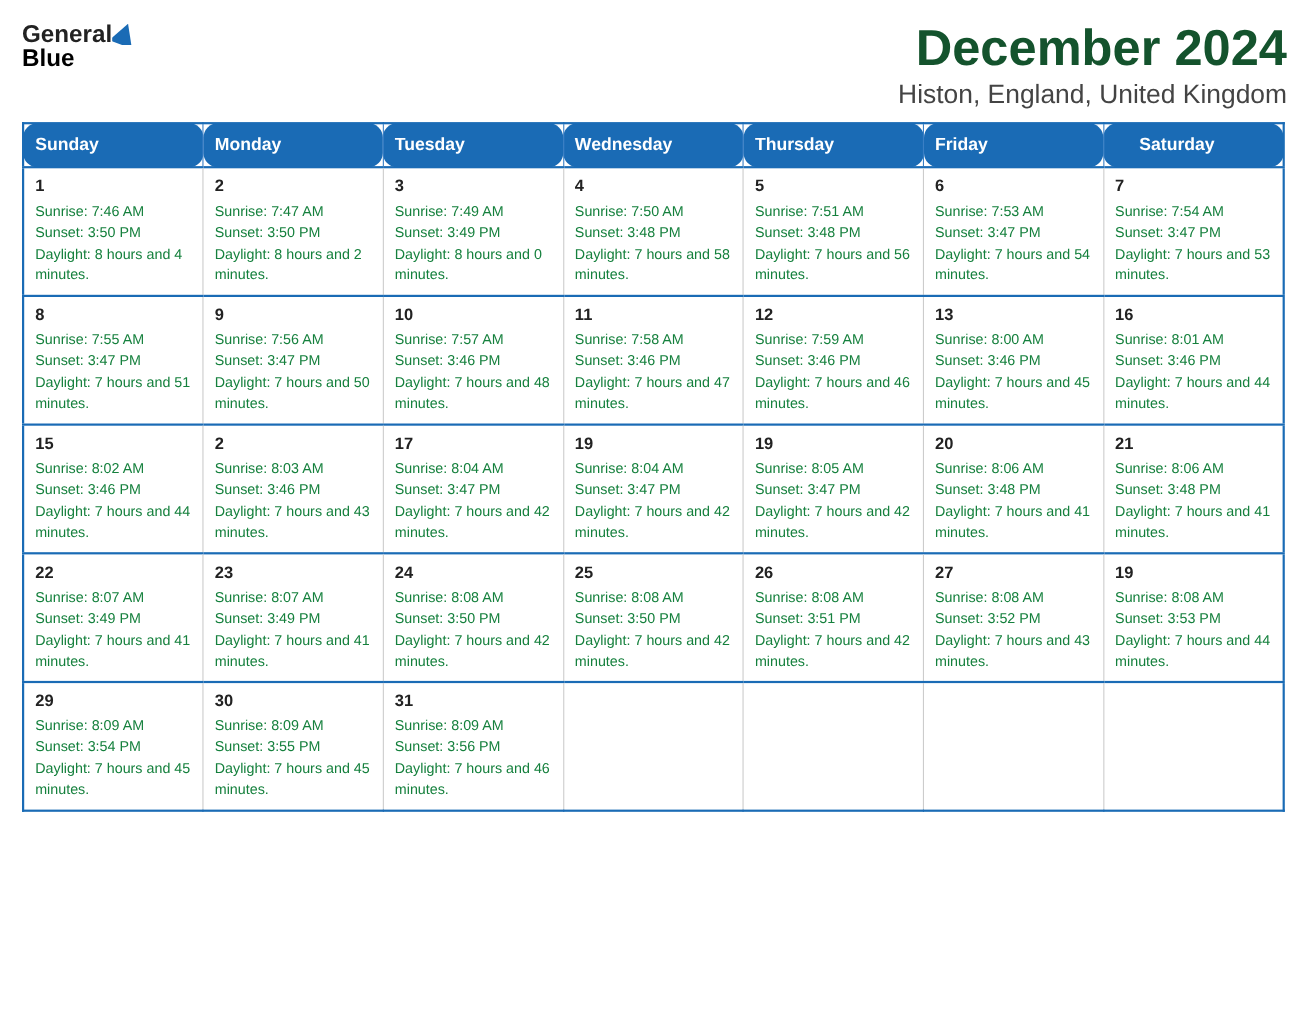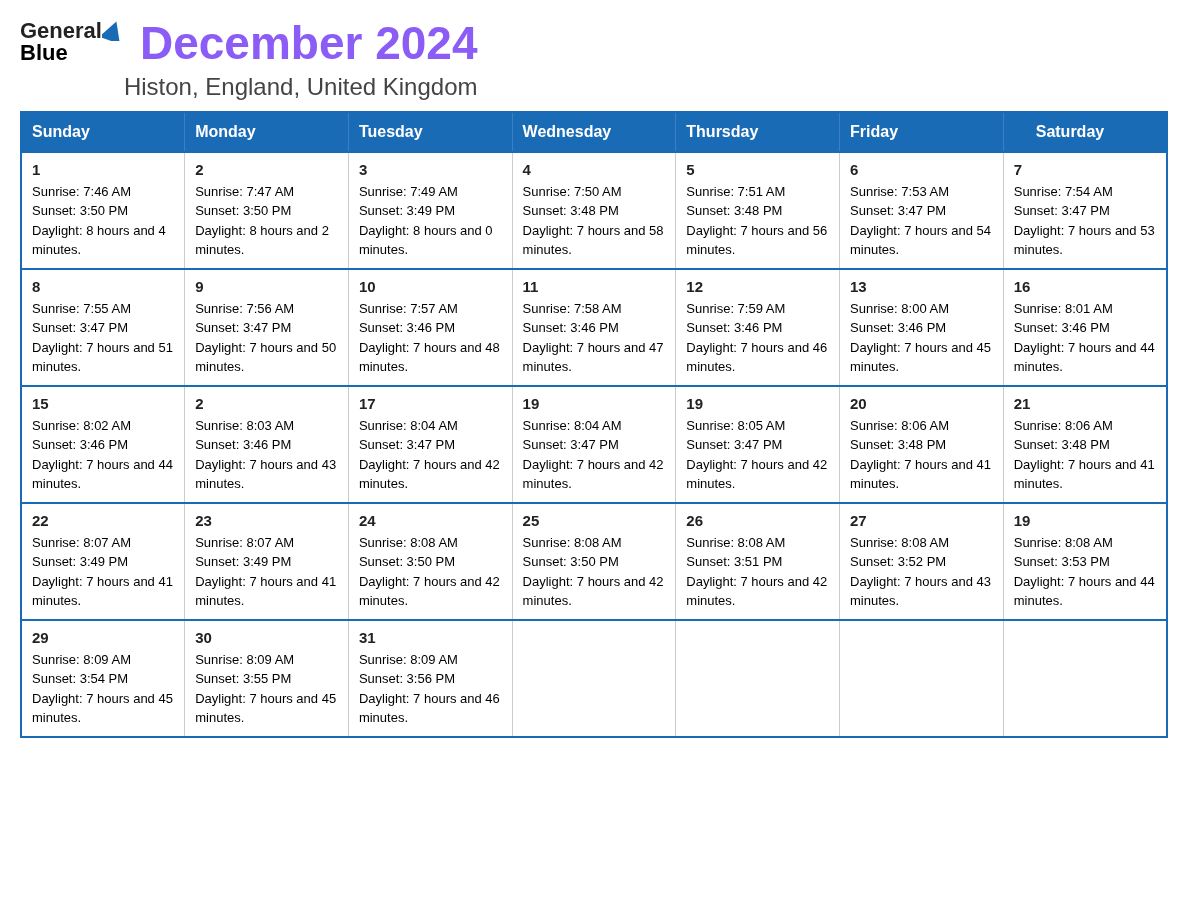--- a/index.html
+++ b/index.html
@@ -5,41 +5,41 @@
     * { box-sizing: border-box; margin: 0; padding: 0; }
     body {
       font-family: Arial, sans-serif;
       background: #fff;
       color: #222;
       width: 1188px;
       min-height: 918px;
     }
     .header {
       display: flex;
-      justify-content: flex-start;
+      justify-content: space-between;
       align-items: flex-start;
-      padding: 18px 40px 10px 20px;
+      padding: 18px 18px 10px 20px;
     }
     .logo {
       display: flex;
       align-items: center;
       gap: 0;
     }
     .logo-text {
       font-size: 22px;
       font-weight: bold;
       color: #222;
     }
     .title-block {
       text-align: right;
     }
     .month-title {
       font-size: 46px;
       font-weight: bold;
-      color: #8b5cf6;
+      color: #14532d;
       line-height: 1.1;
     }
     .location {
       font-size: 24px;
       color: #444;
       margin-top: 4px;
     }
     .calendar-table {
       width: calc(100% - 40px);
       margin: 0 20px;
@@ -47,20 +47,21 @@
       border: 2px solid #1a6bb5;
     }
     .calendar-table thead tr th {
       background-color: #1a6bb5;
       color: #fff;
       padding: 10px 10px 10px 10px;
       font-size: 16px;
       font-weight: bold;
       text-align: left;
       border-right: 1px solid #3a7fc5;
+      border-radius: 13px;
     }
     .calendar-table thead tr th:last-child {
       border-right: none;
       padding-left: 32px;
     }
     .calendar-table tbody tr td {
       vertical-align: top;
       padding: 8px 10px;
       border-top: 2px solid #1a6bb5;
       border-right: 1px solid #ccc;
@@ -74,21 +75,21 @@
     }
     .day-number {
       font-size: 15px;
       font-weight: bold;
       color: #222;
       display: block;
       margin-bottom: 4px;
     }
     .day-info {
       font-size: 13px;
-      color: #000000;
+      color: #15803d;
       line-height: 1.5;
     }
     .empty-cell {
       background: #fff;
     }
   </style>
 </head>
 <body>
 
 <div class="header">

